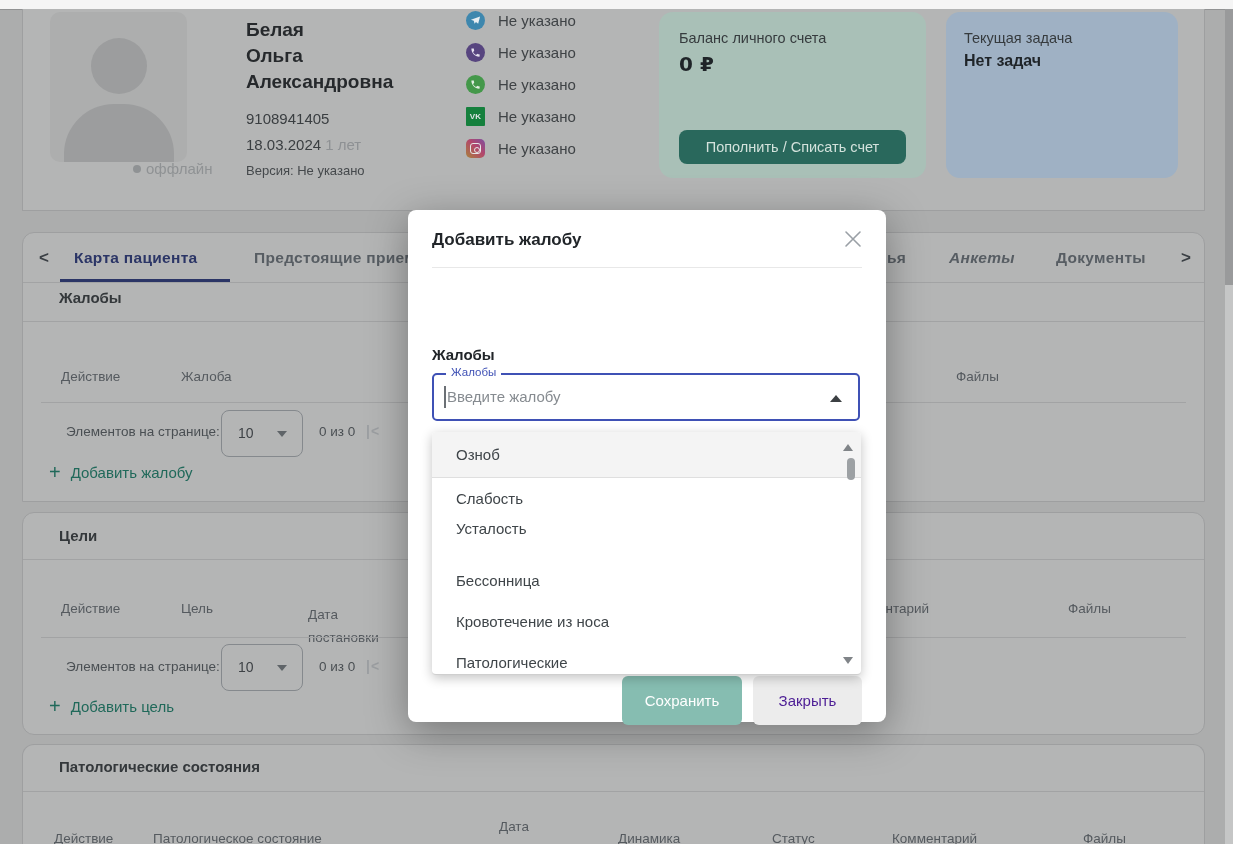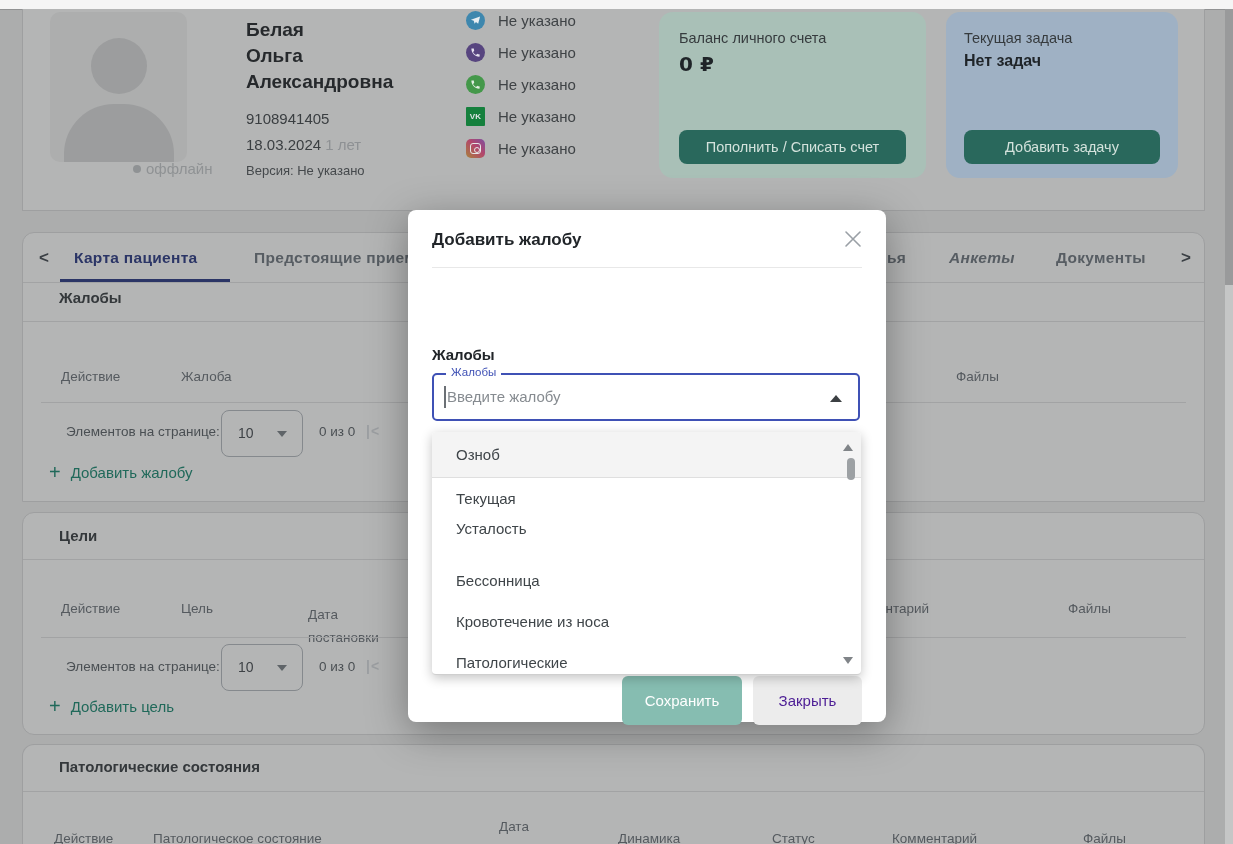--- a/index.html
+++ b/index.html
@@ -151,21 +151,20 @@
 
     <div class="abs minicard" style="left:636px;top:3px;width:267px;height:166px;background:var(--balance-bg,#A9C0B7);">
       <div class="abs mc-title" style="left:20px;top:18px;">Баланс личного счета</div>
       <div class="abs mc-value" style="left:20px;top:40px;font-family:'DejaVu Sans','Liberation Sans',sans-serif;">0 ₽</div>
       <button class="abs btn-dark" style="left:20px;top:118px;width:227px;height:34px;">Пополнить / Списать счет</button>
     </div>
 
     <div class="abs minicard" style="left:923px;top:3px;width:232px;height:166px;background:var(--task-bg,#9FB1C4);">
       <div class="abs mc-title" style="left:18px;top:18px;">Текущая задача</div>
       <div class="abs mc-value" style="left:18px;top:40px;font-size:16px;">Нет задач</div>
-      <button class="abs btn-dark" style="left:18px;top:118px;width:196px;height:34px;">Добавить задачу</button>
     </div>
   </div>
 
   <div class="abs card" style="left:22px;top:232px;width:1181px;height:268px;border-radius:12px 12px 0 0;">
     <div class="abs tab-chevron" style="left:16px;top:15px;">&lt;</div>
     <div class="abs tab active" style="left:51px;top:16px;">Карта пациента</div>
     <div class="abs tab-underline" style="left:37px;top:46px;width:170px;"></div>
     <div class="abs tab" style="left:231px;top:16px;">Предстоящие прием</div>
     <div class="abs tab" style="left:864px;top:16px;">ья</div>
     <div class="abs tab" style="left:926px;top:16px;font-style:italic;">Анкеты</div>
@@ -246,21 +245,21 @@
 
     <div class="m-input">
       <span class="float-label">Жалобы</span>
       <span class="caret-bar"></span>
       <span class="placeholder">Введите жалобу</span>
       <span class="up-caret"></span>
     </div>
 
     <div class="dropdown">
       <div class="opt hl" style="top:0;">Озноб</div>
-      <div class="opt" style="top:46px;">Текущая</div>
+      <div class="opt" style="top:46px;">Слабость</div>
       <div class="opt" style="top:76px;">Усталость</div>
       <div class="opt" style="top:128px;">Бессонница</div>
       <div class="opt" style="top:169px;">Кровотечение из носа</div>
       <div class="opt" style="top:210px;">Патологические</div>
       <div class="dd-scroll-up"></div>
       <div class="dd-thumb"></div>
       <div class="dd-scroll-down"></div>
     </div>
 
     <button class="m-btn btn-save">Сохранить</button>

